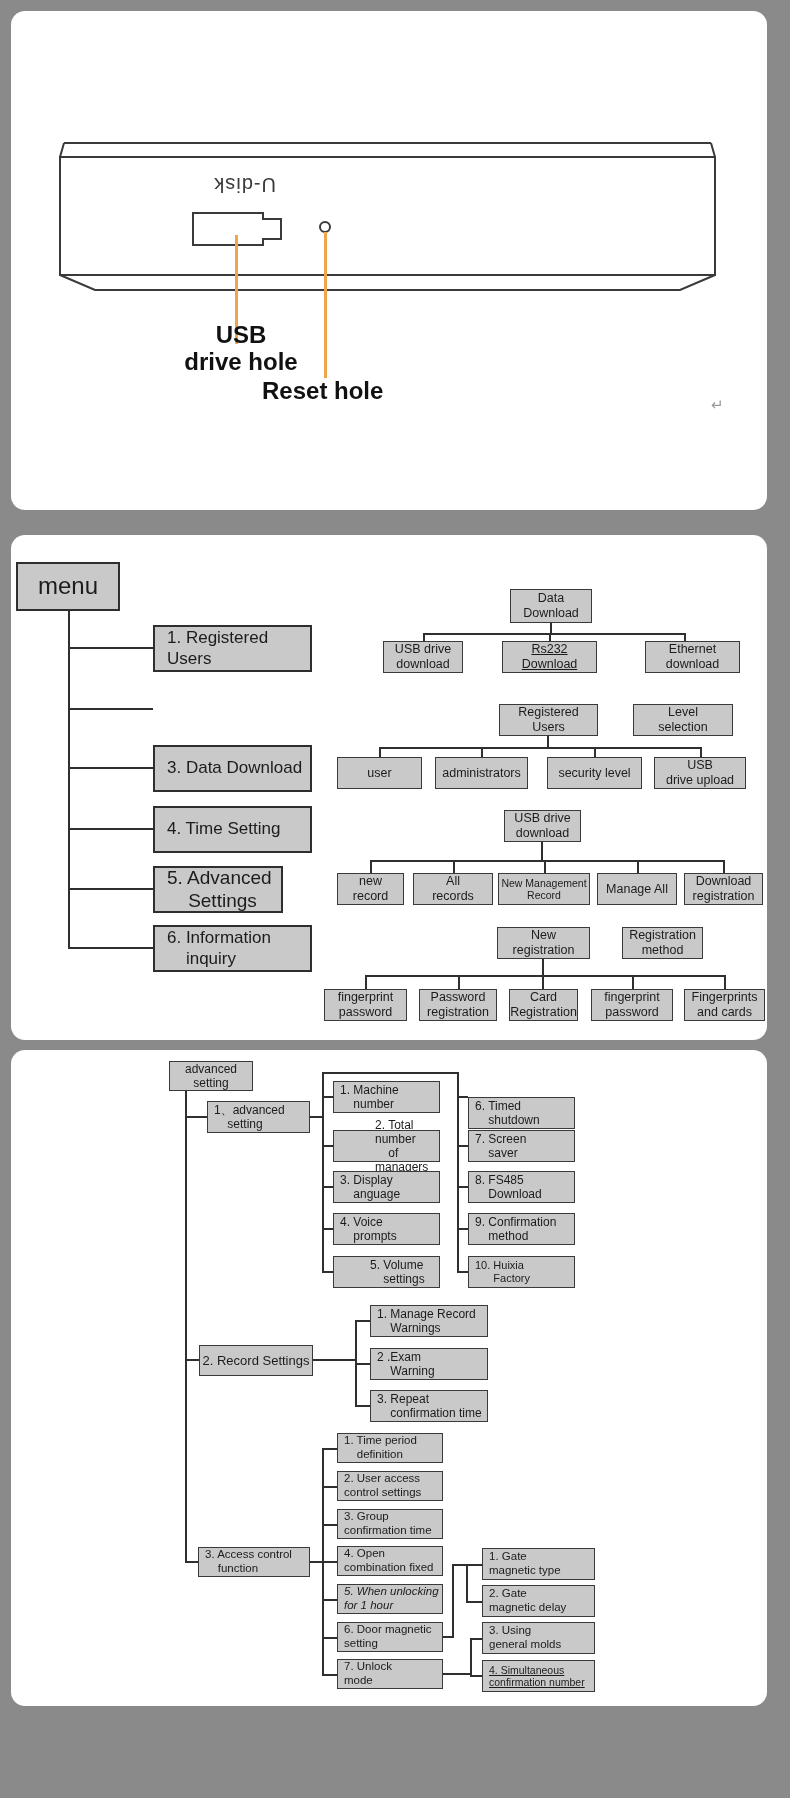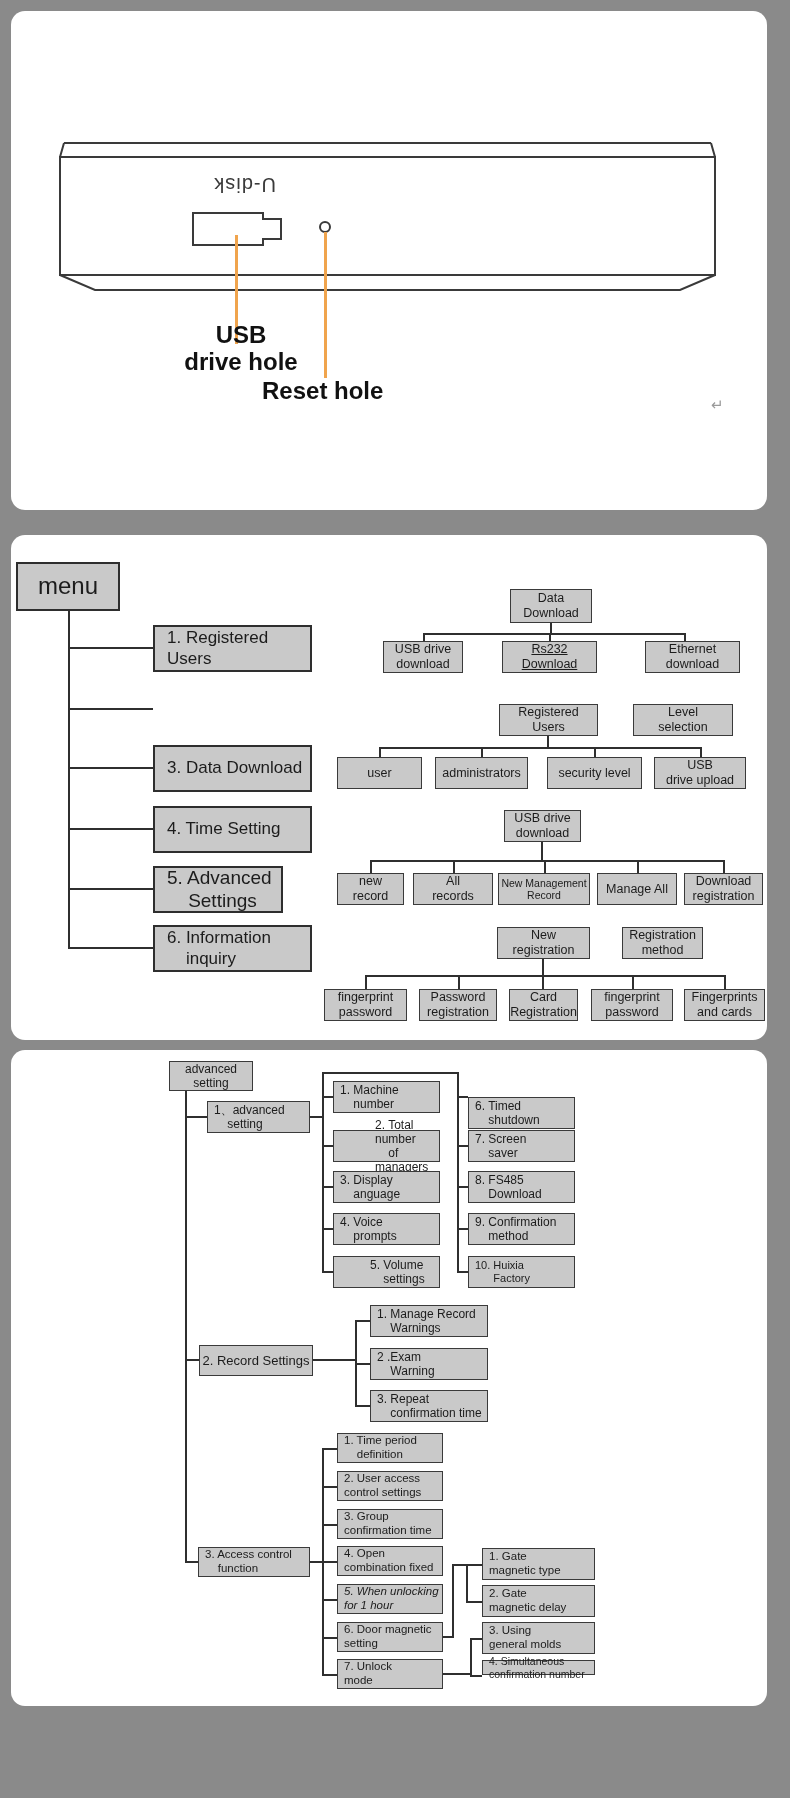--- a/index.html
+++ b/index.html
@@ -238,15 +238,15 @@
   <div class="hl" style="left:432px; top:623px; width:27px;"></div>
   <div class="vl" style="left:459px; top:588px; height:38px;"></div>
   <div class="hl" style="left:459px; top:588px; width:12px;"></div>
   <div class="hl" style="left:459px; top:625px; width:12px;"></div>
   <div class="tbox lft" style="left:471px; top:498px; width:113px; height:32px; font-size:11.5px;">1. Gate
 magnetic type</div>
   <div class="tbox lft" style="left:471px; top:535px; width:113px; height:32px; font-size:11.5px;">2. Gate
 magnetic delay</div>
   <div class="tbox lft" style="left:471px; top:572px; width:113px; height:32px; font-size:11.5px;">3. Using
 general molds</div>
-  <div class="tbox lft sm" style="left:471px; top:610px; width:113px; height:15px;">4. Simultaneous
+  <div class="tbox lft sm" style="left:471px; top:610px; width:113px; height:32px;text-decoration:underline;">4. Simultaneous
 confirmation number</div>
 </div>
 
 </body></html>

